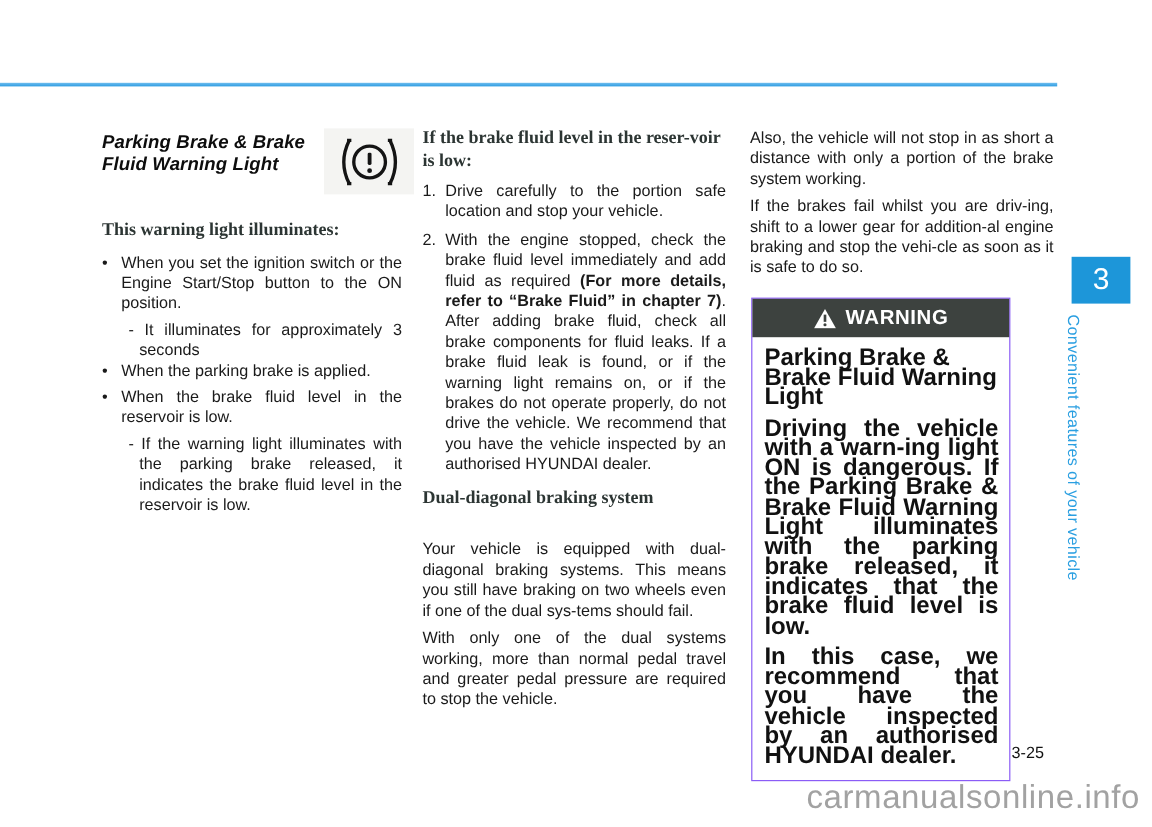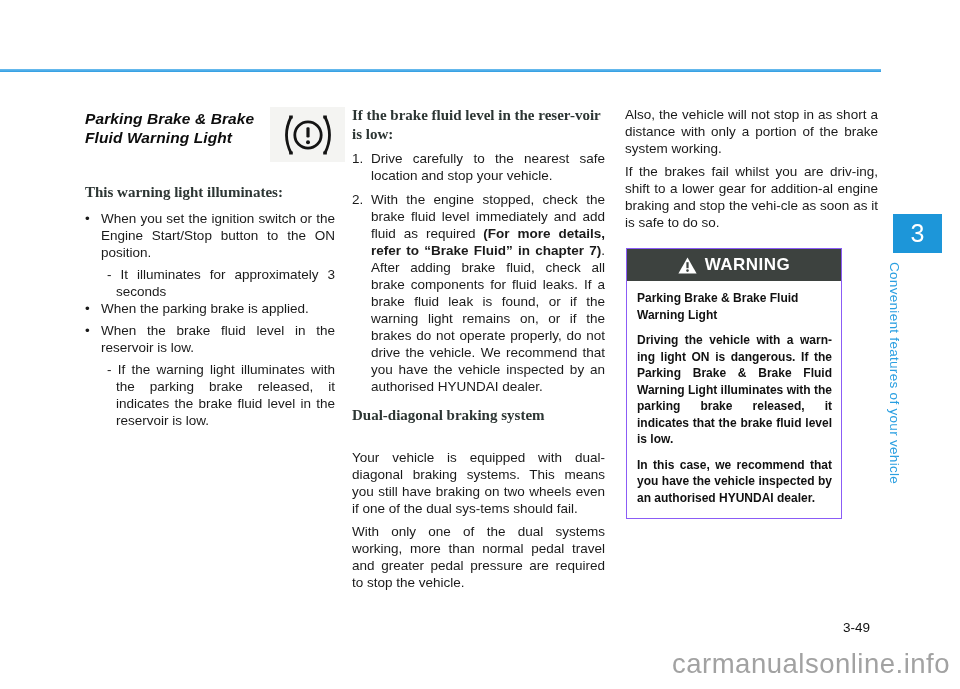--- a/index.html
+++ b/index.html
@@ -37,21 +37,21 @@
   .sub-head { margin-top:11px; margin-bottom:24px; }
   .para { margin-bottom:6px; }
 
   
   .warning-box { position:absolute; left:626px; top:248px; width:216px;
                  border:1px solid #8b5cf6; background:#fff; }
   .warning-header { height:32px; background:#3d423f; display:flex; align-items:center;
                     justify-content:center; gap:8px; }
   .warning-header .wtitle { color:#ffffff; font-weight:bold; font-size:17px;
                             letter-spacing:.5px; }
-  .warning-body { padding:9px 9px 12px 10px; font-weight:bold; font-size:12px;
+  .warning-body { padding:9px 9px 12px 10px; font-weight:bold; font-size:20px;
                   line-height:16.5px; text-align:justify; color:#111; }
   .warning-body .wb-title { margin-bottom:9px; text-align:left; }
   .warning-body .wpara { margin-bottom:9px; }
   .warning-body .wpara:last-child { margin-bottom:0; }
 
   
   .chapter-tab { position:absolute; left:893px; top:214px; width:49px; height:39px;
                  background:#1d96d9; display:flex; align-items:center; justify-content:center; }
   .chapter-tab span { color:#fff; font-size:25px; font-weight:normal; }
   .chapter-label { position:absolute; left:887px; top:262px; writing-mode:vertical-rl;
@@ -110,21 +110,21 @@
       <span>When the brake fluid level in the reservoir is low.</span>
     </div>
     <div class="sub-item">- If the warning light illuminates with the parking brake released, it indicates the brake fluid level in the reservoir is low.</div>
   </div>
 
   <div class="col col-mid">
     <div class="serif-head mid-head">If the brake fluid level in the reser-voir is low:</div>
 
     <div class="step">
       <span class="step-num">1.</span>
-      <span>Drive carefully to the nearest safe location and stop your vehicle.</span>
+      <span>Drive carefully to the portion safe location and stop your vehicle.</span>
     </div>
 
     <div class="step">
       <span class="step-num">2.</span>
       <span><span>With the engine stopped, check the brake fluid level immediately and add fluid as required </span><b>(For more details, refer to “Brake Fluid” in chapter 7)</b><span>. After adding brake fluid, check all brake components for fluid leaks. If a brake fluid leak is found, or if the warning light remains on, or if the brakes do not operate properly, do not drive the vehicle. We recommend that you have the vehicle inspected by an authorised HYUNDAI dealer.</span></span>
     </div>
 
     <div class="serif-head sub-head">Dual-diagonal braking system</div>
     <div class="para">Your vehicle is equipped with dual-diagonal braking systems. This means you still have braking on two wheels even if one of the dual sys-tems should fail.</div>
     <div class="para">With only one of the dual systems working, more than normal pedal travel and greater pedal pressure are required to stop the vehicle.</div>
@@ -149,16 +149,16 @@
       <div class="wpara">Driving the vehicle with a warn-ing light ON is dangerous. If the Parking Brake &amp; Brake Fluid Warning Light illuminates with the parking brake released, it indicates that the brake fluid level is low.</div>
       <div class="wpara">In this case, we recommend that you have the vehicle inspected by an authorised HYUNDAI dealer.</div>
     </div>
   </div>
 
   <div class="chapter-tab">
     <span>3</span>
   </div>
   <div class="chapter-label">Convenient features of your vehicle</div>
 
-  <div class="page-number">3-49</div>
+  <div class="page-number">3-25</div>
   <div class="watermark">carmanualsonline.info</div>
 
 </div>
 
 </body></html>

